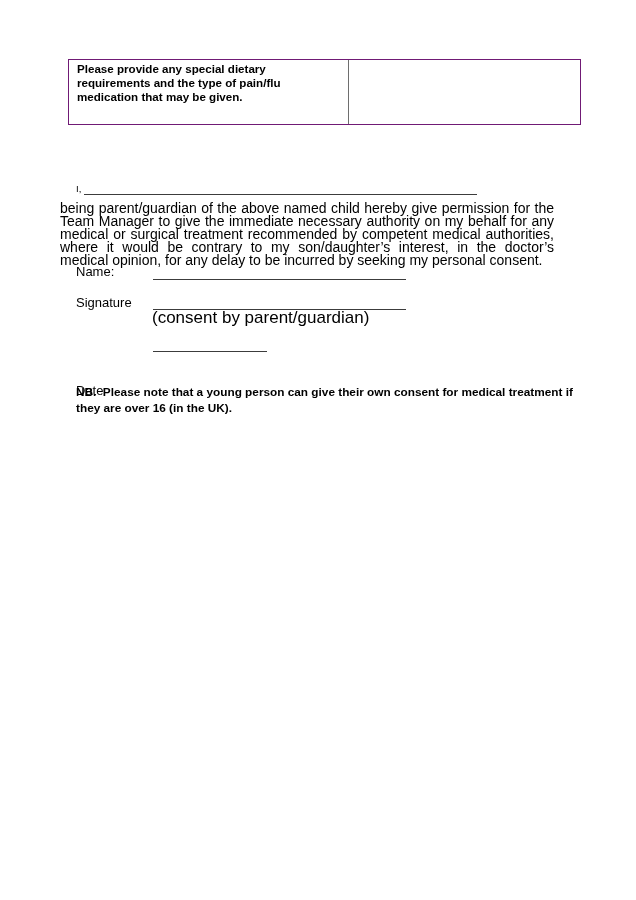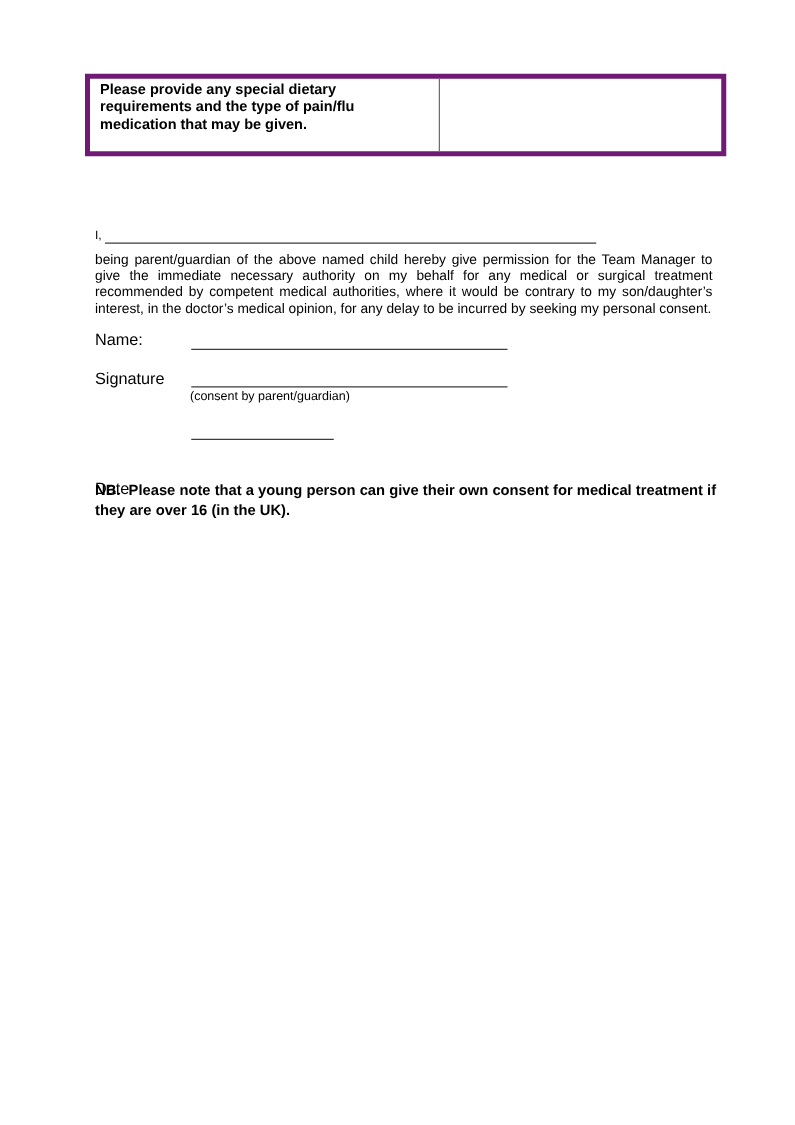--- a/index.html
+++ b/index.html
@@ -17,21 +17,21 @@
     overflow: hidden;
   }
 
   
   .dietary-table {
     position: absolute;
     left: 68px;
     top: 59px;
     width: 513px;
     height: 66px;
-    border: 4px solid #701a75;
+    border: 1px solid #701a75;
     box-sizing: border-box;
     display: flex;
   }
   .dietary-prompt-cell {
     width: 279px;
     box-sizing: border-box;
     padding: 2px 10px 0 8px;
     font-weight: bold;
     font-size: 11.6px;
     line-height: 14px;
@@ -66,24 +66,24 @@
   .declarant-prefix { flex: 0 0 auto; }
   .declarant-line {
     flex: 1 1 auto;
     margin-left: 3px;
     border-bottom: 1px solid #3c3c3c;
   }
 
   
   .declaration {
     position: absolute;
-    left: 76px;
+    left: 60px;
     top: 202px;
     width: 494px;
-    font-size: 11px;
+    font-size: 14px;
     line-height: 13px;
     text-align: justify;
   }
 
   
   .field-label {
     position: absolute;
     left: 76px;
     font-size: 13px;
     line-height: 14px;
@@ -99,21 +99,21 @@
     height: 13px;
   }
   .name-line      { left: 153px; top: 266px; width: 253px; }
   .signature-line { left: 153px; top: 296px; width: 253px; }
   .date-line      { left: 153px; top: 338px; width: 114px; }
 
   .signature-note {
     position: absolute;
     left: 152px;
     top: 311px;
-    font-size: 10px;
+    font-size: 17px;
     line-height: 14px;
     white-space: nowrap;
     text-align: right;
   }
 
   
   .footnote {
     position: absolute;
     left: 76px;
     top: 384px;

